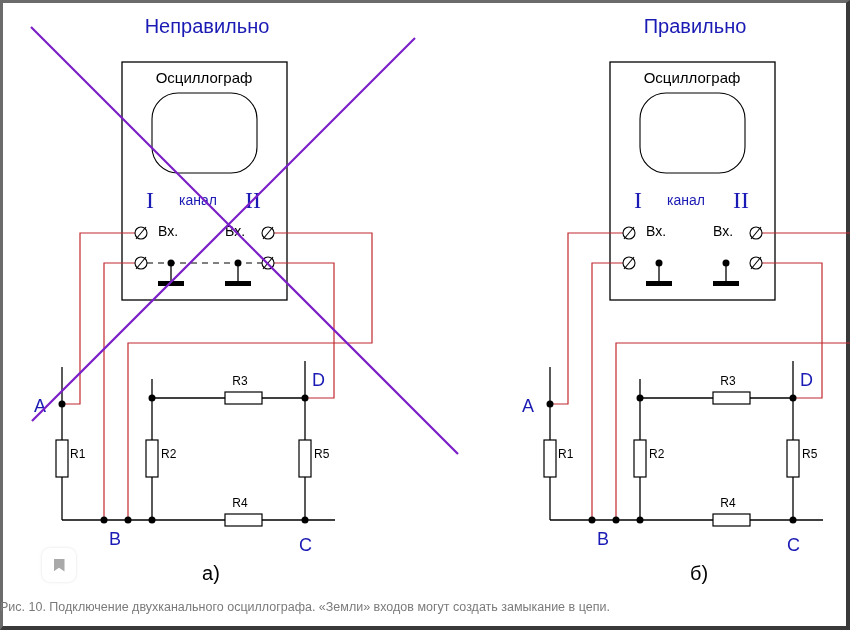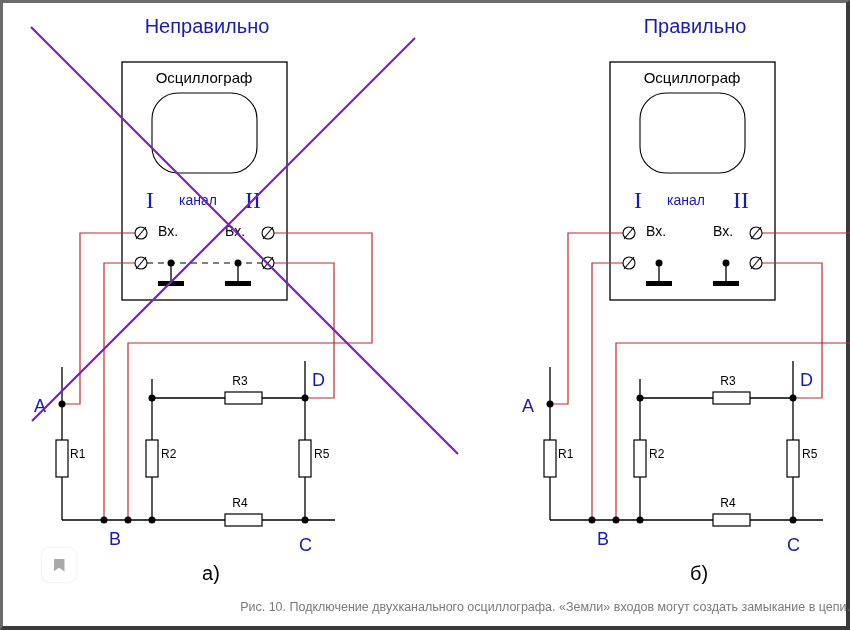--- a/index.html
+++ b/index.html
@@ -4,21 +4,21 @@
 <style>
   html, body { margin:0; padding:0; }
   body { width:850px; height:630px; overflow:hidden; background:#fff; font-family:"Liberation Sans", sans-serif; }
   .frame { position:absolute; left:0; top:0; width:850px; height:630px; box-sizing:border-box;
            border-left:3px solid #6b6b6b; border-top:3px solid #6b6b6b; border-right:4px solid #3a3a3a; border-bottom:4px solid #3a3a3a; }
   svg { position:absolute; left:0; top:0; }
   .bookmark { position:absolute; left:42px; top:548px; width:34px; height:34px; border-radius:8px;
               background:#fff; box-shadow:0 0 3px rgba(0,0,0,0.12); display:flex; align-items:center; justify-content:center; }
   .bookmark .glyph { width:11px; height:13px; background:#a9a9a9;
               clip-path: polygon(0 0,100% 0,100% 100%,50% 72%,0 100%); }
-  .caption { position:absolute; left:0; width:850px; top:600px; text-align:right; font-size:12.5px; color:#7a7a7a; }
+  .caption { position:absolute; left:0; width:850px; top:600px; text-align:left; font-size:12.5px; color:#7a7a7a; }
   .t { font-family:"Liberation Sans", sans-serif; }
   .ser { font-family:"Liberation Serif", serif; }
 </style>
 </head>
 <body>
 
 <div class="frame"></div>
 
 <svg width="850" height="630">
 

